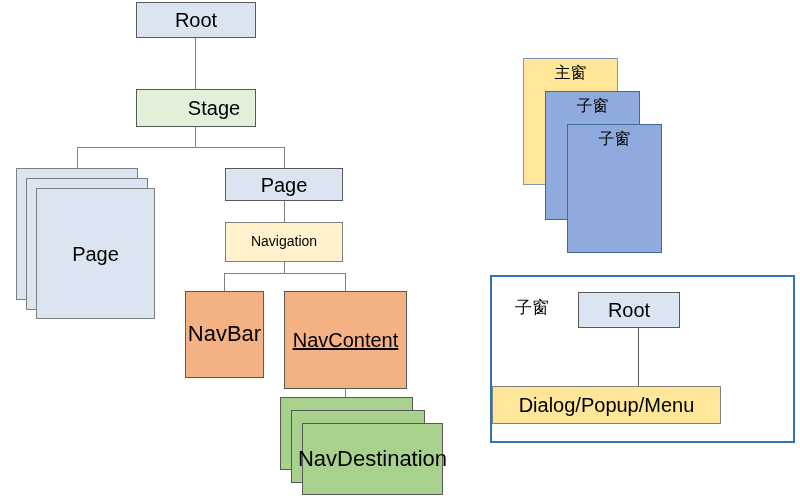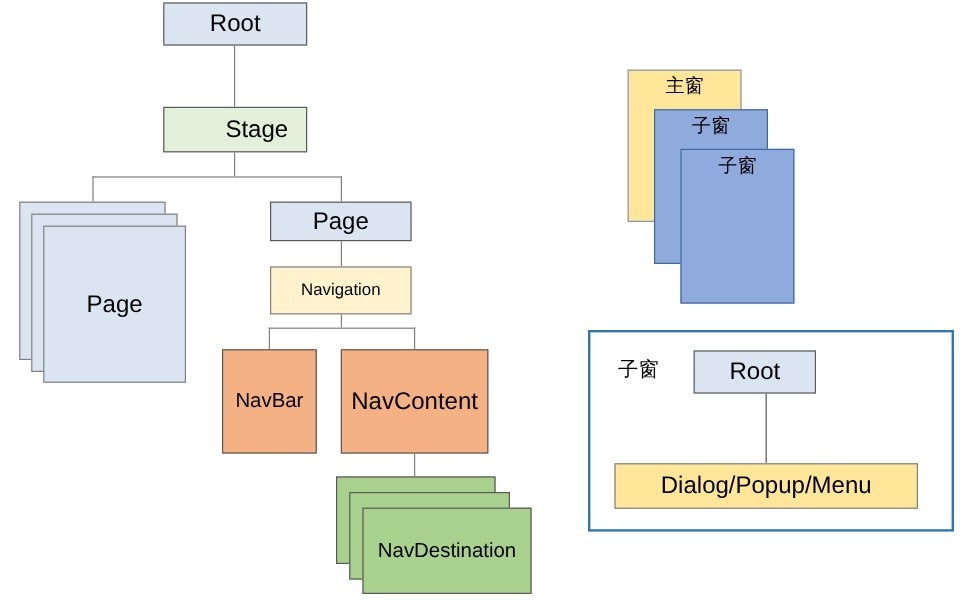--- a/index.html
+++ b/index.html
@@ -35,21 +35,21 @@
   .fill-blue{background:var(--c-light-blue);}
   .fill-green{background:var(--c-green);padding-left:36px;}
   .fill-paleyellow{background:var(--c-pale-yellow);}
   .fill-yellow{background:var(--c-yellow);}
   .fill-orange{background:var(--c-orange);}
   .fill-leaf{background:var(--c-leaf);}
   .fill-winblue{background:var(--c-win-blue);}
   .line{position:absolute;background:var(--c-line);}
   .window{align-items:flex-start;padding-top:5px;font-size:16px;}
   .fs14{font-size:14px;}
-  .fs17{font-size:17px;}
+  .fs17{font-size:22px;}
   .fs20{font-size:20px;}
   .panel{
     position:absolute;left:490px;top:275px;width:305px;height:168px;
     border:2px solid var(--c-panel-border);box-sizing:border-box;background:#ffffff;
   }
   .panel-label{
     position:absolute;left:515px;top:296px;font-size:17px;
   }
 </style>
 </head>
@@ -86,21 +86,21 @@
 </div>
 
 <div class="box fill-paleyellow bd-gray fs14" style="left:225px;top:222px;width:118px;height:40px;">
   <span>Navigation</span>
 </div>
 
 <div class="box fill-orange bd-dark fs17" style="left:185px;top:291px;width:79px;height:87px;">
   <span>NavBar</span>
 </div>
 
-<div class="box fill-orange bd-dark fs20" style="left:284px;top:291px;width:123px;height:87px;">
+<div class="box fill-orange bd-dark fs20" style="left:284px;top:291px;width:123px;height:98px;text-decoration:underline;">
   <span>NavContent</span>
 </div>
 
 <div class="box fill-leaf bd-dark" style="left:280px;top:397px;width:133px;height:73px;"></div>
 <div class="box fill-leaf bd-dark" style="left:291px;top:410px;width:134px;height:73px;"></div>
 <div class="box fill-leaf bd-dark fs17" style="left:302px;top:423px;width:141px;height:72px;">
   <span>NavDestination</span>
 </div>
 
 <div class="box window fill-yellow bd-slate" style="left:523px;top:58px;width:95px;height:127px;">
@@ -116,15 +116,15 @@
 <div class="panel"></div>
 
 <div class="panel-label">子窗</div>
 
 <div class="line" style="left:638px;top:328px;width:1px;height:58px;background:#595959;"></div>
 
 <div class="box fill-blue bd-dark fs20" style="left:578px;top:292px;width:102px;height:36px;">
   <span>Root</span>
 </div>
 
-<div class="box fill-yellow bd-gray fs20" style="left:512px;top:386px;width:253px;height:38px;">
+<div class="box fill-yellow bd-gray fs20" style="left:492px;top:386px;width:229px;height:38px;">
   <span>Dialog/Popup/Menu</span>
 </div>
 
 </body></html>

